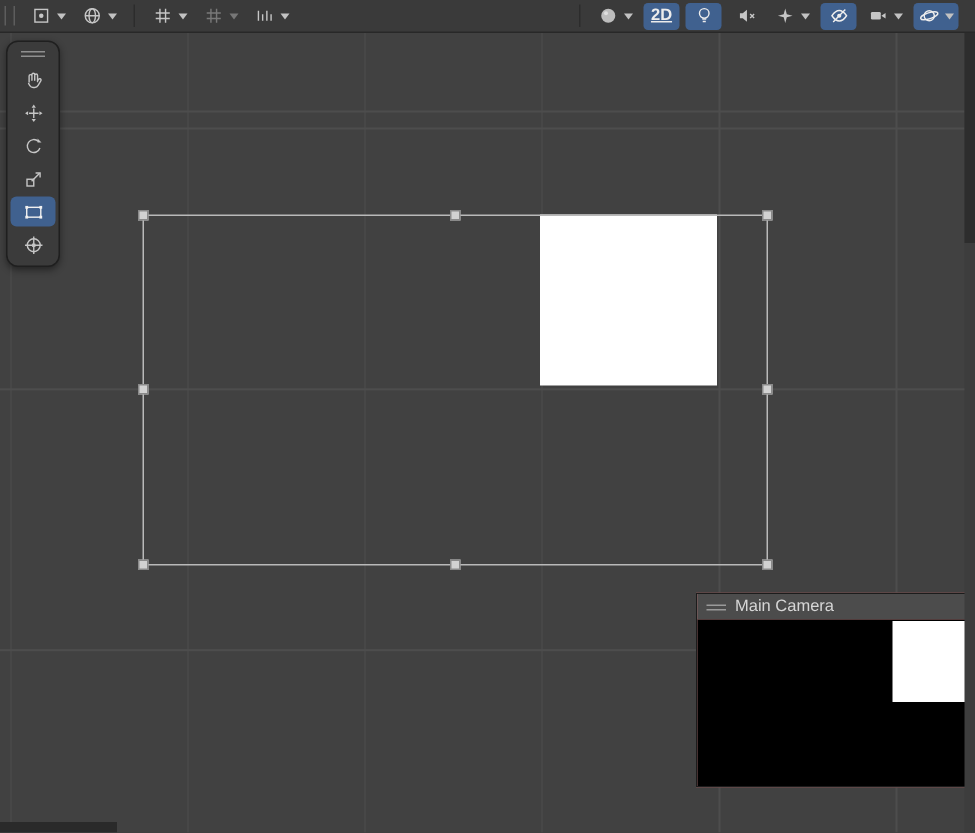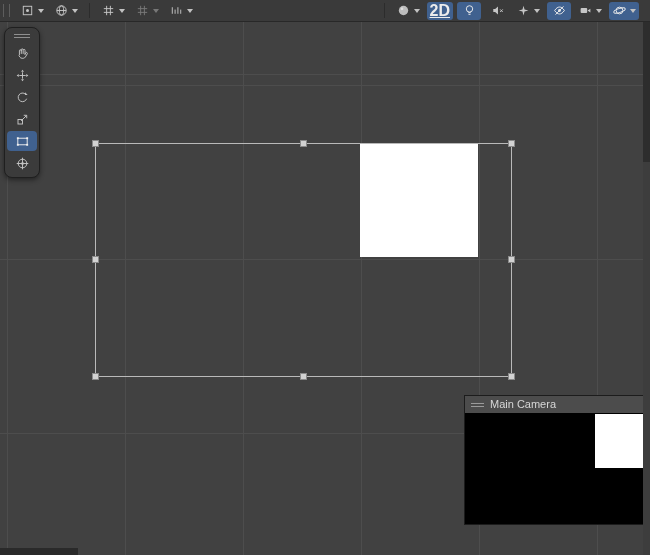--- a/index.html
+++ b/index.html
@@ -20,21 +20,21 @@
     width:5px;height:13px;margin:0 5px 0 3px;
     border-left:1px solid #5d5d5d;border-right:1px solid #5d5d5d;
   }
   .tb-btn{
     height:18px;min-width:24px;margin:0 2px;padding:0 3px;
     display:flex;align-items:center;justify-content:center;gap:2px;
     background:transparent;border:none;border-radius:3px;cursor:default;
   }
   .tb-btn.active{background:#40618f;}
   .tb-btn.disabled{opacity:.45;}
-  .tb-label{font-size:16px;font-weight:600;color:#ececec;line-height:1;text-decoration:underline;}
+  .tb-label{font-size:11px;font-weight:600;color:#ececec;line-height:1;text-decoration:underline;}
   .caret{
     width:0;height:0;border-left:3px solid transparent;border-right:3px solid transparent;
     border-top:4px solid #c2c2c2;margin-left:1px;
   }
   .tb-sep{width:1px;height:15px;background:#2c2c2c;margin:0 6px;}
   .tb-spacer{flex:1;}
   .tb-right-pad{width:9px;}
 
   
   .palette{

